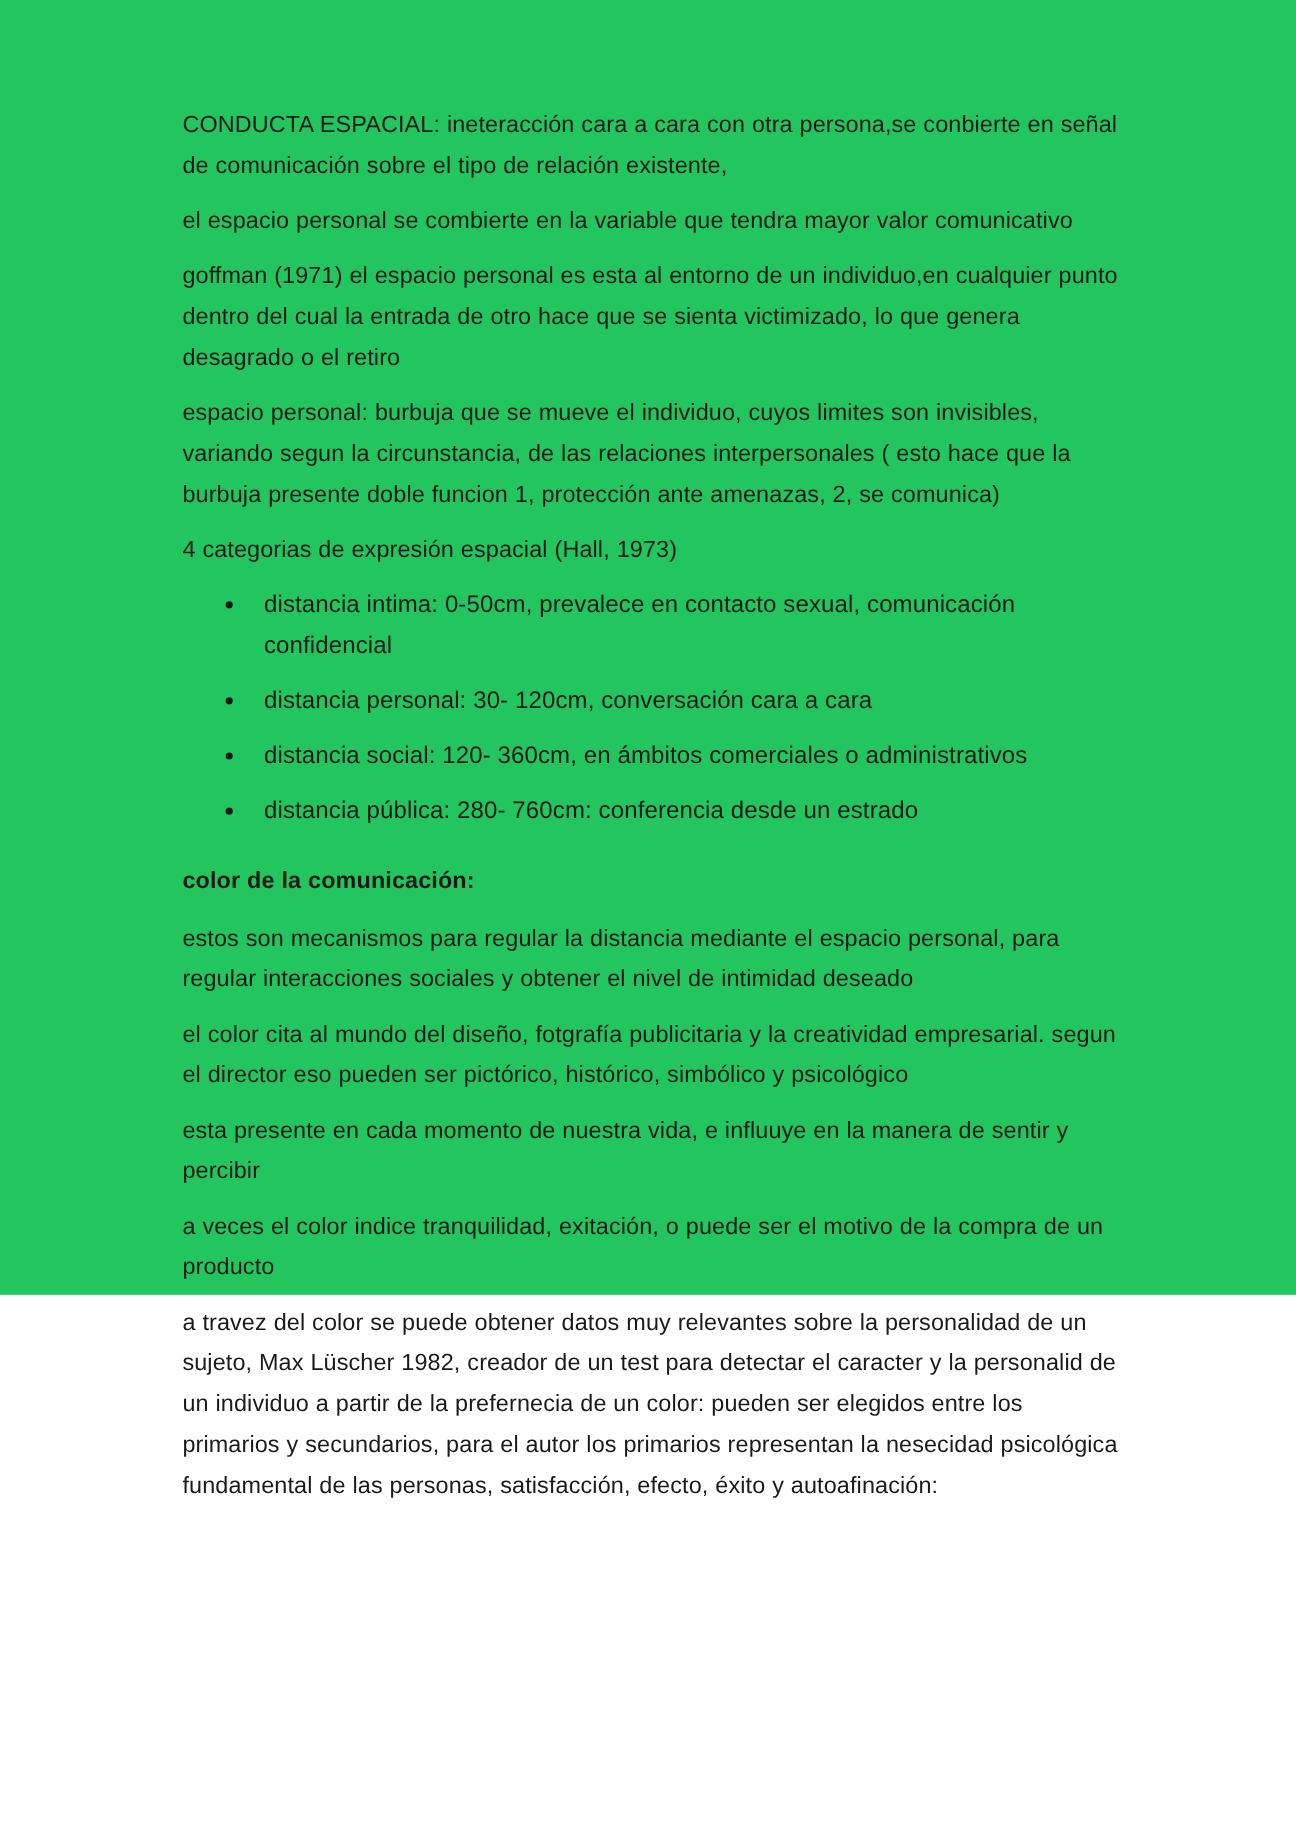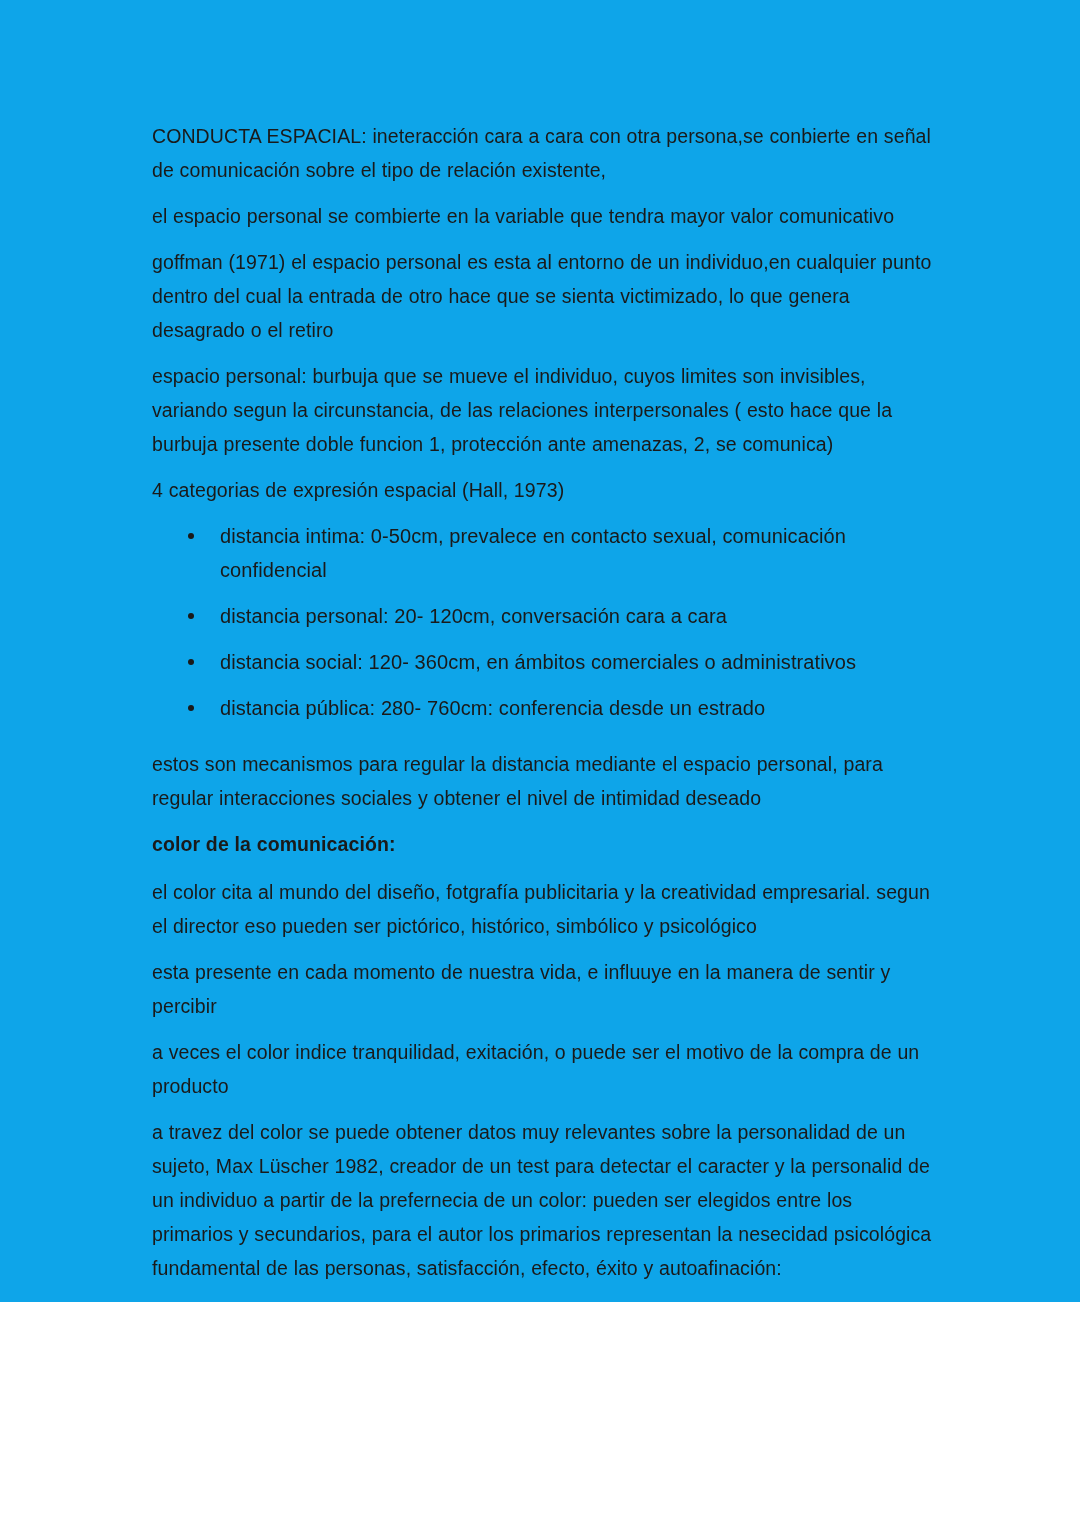--- a/index.html
+++ b/index.html
@@ -13,24 +13,24 @@
     height: 1527px;
     font-family: "Liberation Sans", "DejaVu Sans", sans-serif;
     color: #1a1a1a;
     -webkit-font-smoothing: antialiased;
     overflow: hidden;
   }
 
   .page {
     position: relative;
     width: 1080px;
-    height: 1302px;
-    background: #0ea5e9;
+    height: 1079px;
+    background: #22c55e;
     box-sizing: border-box;
-    padding: 119px 150px 0 152px;
+    padding: 87px 150px 0 152px;
   }
 
   .doc-body {
     width: 780px;
   }
 
   p.para {
     margin: 0 0 12px 0;
     font-size: 19.5px;
     line-height: 34px;
@@ -98,37 +98,37 @@
 
     <p class="para">4 categorias de expresión espacial (Hall, 1973)</p>
 
     <ul class="bullets">
       <li>
         <span class="bullet-dot"></span>
         <span>distancia intima: 0-50cm, prevalece en contacto sexual, comunicación confidencial</span>
       </li>
       <li>
         <span class="bullet-dot"></span>
-        <span>distancia personal: 20- 120cm, conversación cara a cara</span>
+        <span>distancia personal: 30- 120cm, conversación cara a cara</span>
       </li>
       <li>
         <span class="bullet-dot"></span>
         <span>distancia social: 120- 360cm, en ámbitos comerciales o administrativos</span>
       </li>
       <li>
         <span class="bullet-dot"></span>
         <span>distancia pública: 280- 760cm: conferencia desde un estrado</span>
       </li>
     </ul>
 
     <div class="spacer-after-list"></div>
 
+    <p class="para heading-bold">color de la comunicación:</p>
+
     <p class="para">estos son mecanismos para regular la distancia mediante el espacio personal, para regular interacciones sociales y obtener el nivel de intimidad deseado</p>
-
-    <p class="para heading-bold">color de la comunicación:</p>
 
 
     <p class="para">el color cita al mundo del diseño, fotgrafía publicitaria y la creatividad empresarial. segun el director eso pueden ser pictórico, histórico, simbólico y psicológico</p>
 
     <p class="para">esta presente en cada momento de nuestra vida, e influuye en la manera de sentir y percibir</p>
 
     <p class="para">a veces el color indice tranquilidad, exitación, o puede ser el motivo de la compra de un producto</p>
 
     <p class="para">a travez del color se puede obtener datos muy relevantes sobre la personalidad de un sujeto, Max Lüscher 1982, creador de un test para detectar el caracter y la personalid de un individuo a partir de la prefernecia de un color: pueden ser elegidos entre los primarios y secundarios, para el autor los primarios representan la nesecidad psicológica fundamental de las personas, satisfacción, efecto, éxito y autoafinación:</p>
 

